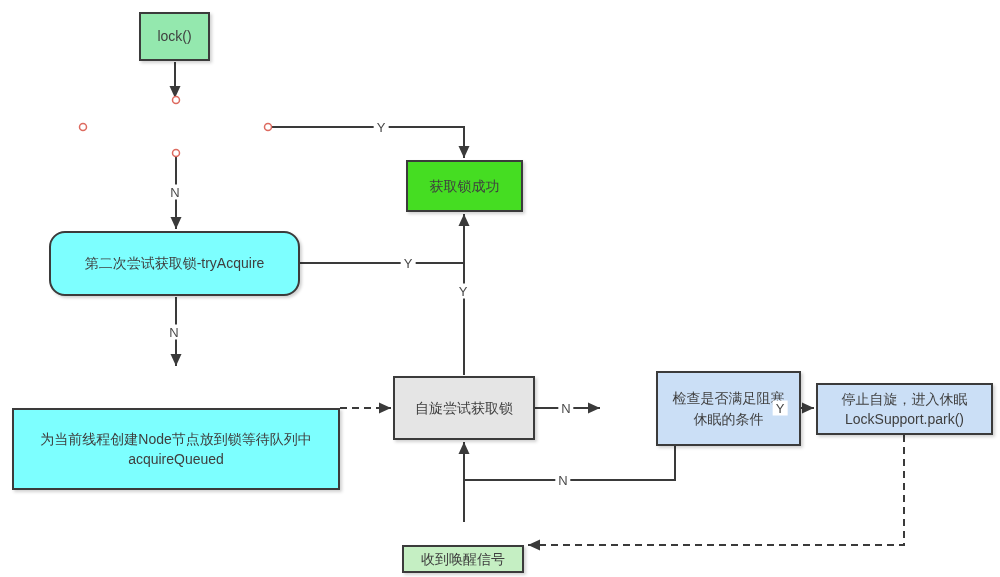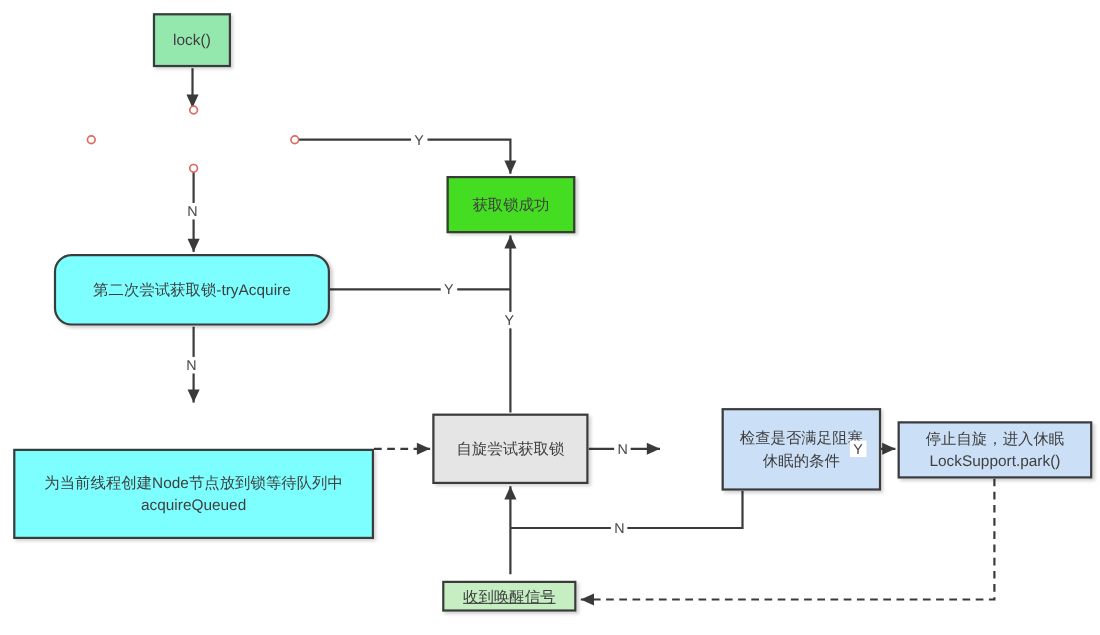--- a/index.html
+++ b/index.html
@@ -112,21 +112,21 @@
   <div class="node" style="left: 624px; top: 371px; width: 145px; height: 75px; background: rgb(203, 223, 246); margin-left: 32px;">
     <span>检查是否满足阻塞
 休眠的条件</span>
   </div>
 
   <div class="node" style="left: 816px; top: 383px; width: 177px; height: 52px; background: rgb(203, 223, 246);">
     <span>停止自旋，进入休眠
 LockSupport.park()</span>
   </div>
 
-  <div class="node" style="left: 402px; top: 528px; width: 122px; height: 28px; background: rgb(197, 239, 195); text-decoration: underline;">
+  <div class="node" style="left: 402px; top: 545px; width: 122px; height: 28px; background: rgb(197, 239, 195);">
     <span>收到唤醒信号</span>
   </div>
 
   <div class="edge-label" style="left:381px;top:127px">Y</div>
   <div class="edge-label" style="left:175px;top:192px">N</div>
   <div class="edge-label" style="left:408px;top:263px">Y</div>
   <div class="edge-label" style="left:463px;top:291px">Y</div>
   <div class="edge-label" style="left:174px;top:332px">N</div>
   <div class="edge-label" style="left:566px;top:408px">N</div>
   <div class="edge-label" style="left:780px;top:408px">Y</div>

